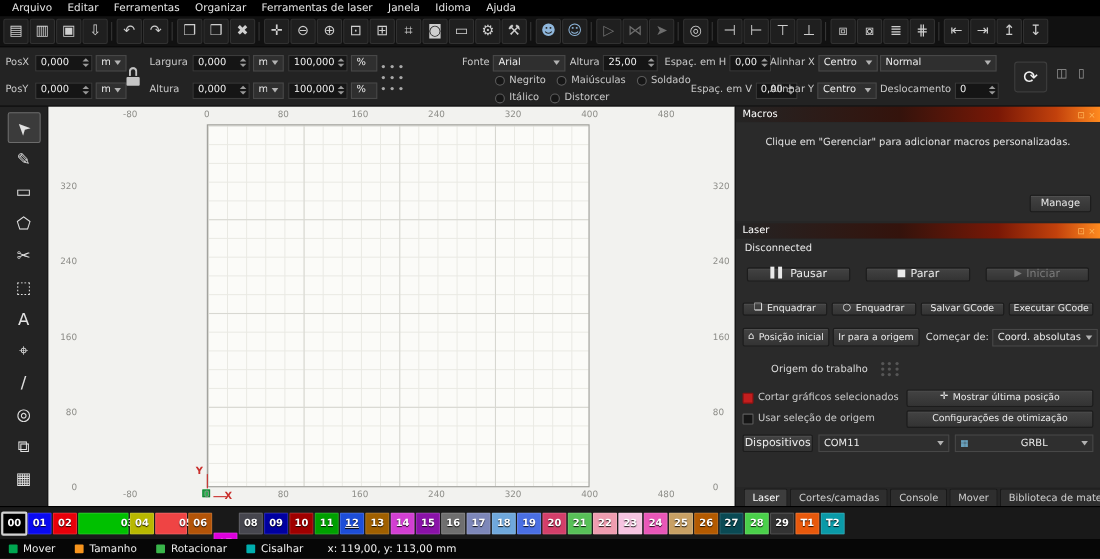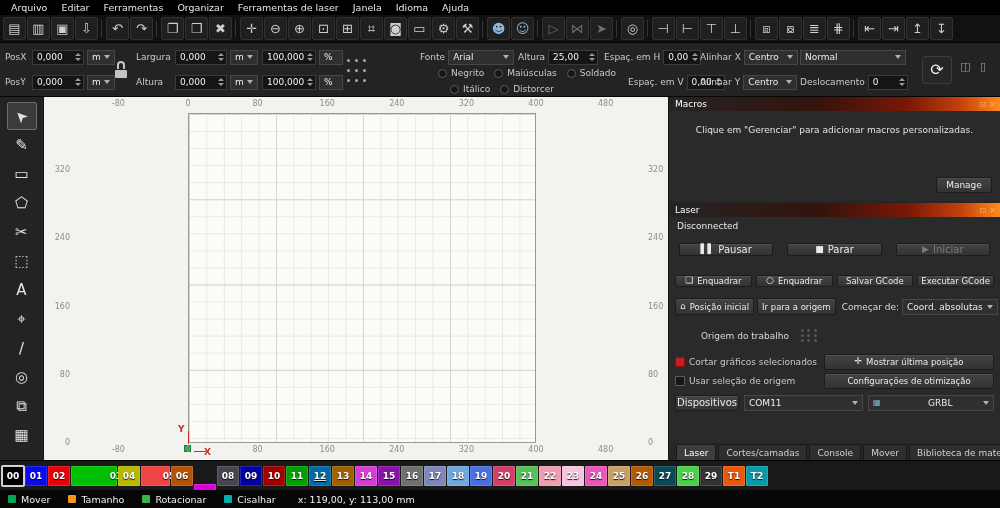--- a/index.html
+++ b/index.html
@@ -347,21 +347,21 @@
           <i class="arr"></i>
         </div>
     </div>
     <div class="pc" style="left:518px;top:6px">
       <span class="lbl">Altura</span>
       <div class="inp" style="width:50px">
           <span>25,00</span>
           <i class="spin"></i>
         </div>
     </div>
-    <div class="pc" style="left:438px;top:22px;gap:10px">
+    <div class="pc" style="left:450px;top:22px;gap:10px">
       <span class="chkgrp">
           <span class="chk"></span>
           <span class="cl">Negrito</span>
         </span>
       <span class="chkgrp">
           <span class="chk"></span>
           <span class="cl">Maiúsculas</span>
         </span>
       <span class="chkgrp">
           <span class="chk"></span>
@@ -645,21 +645,21 @@
       </button>
       <button class="sw" style="background: rgb(0, 0, 160);">
         <span class="sw-num">09</span>
       </button>
       <button class="sw" style="background: rgb(160, 0, 0);">
         <span class="sw-num">10</span>
       </button>
       <button class="sw" style="background: rgb(0, 160, 0);">
         <span class="sw-num">11</span>
       </button>
-      <button class="sw" style="background: #0369a1; text-decoration: underline;">
+      <button class="sw" style="background: #1d4ed8; text-decoration: underline;">
         <span class="sw-num">12</span>
       </button>
       <button class="sw" style="background: rgb(160, 96, 0); justify-content: center;">
         <span class="sw-num">13</span>
       </button>
       <button class="sw" style="background: rgb(210, 63, 210);">
         <span class="sw-num">14</span>
       </button>
       <button class="sw" style="background: rgb(138, 18, 168);">
         <span class="sw-num">15</span>

